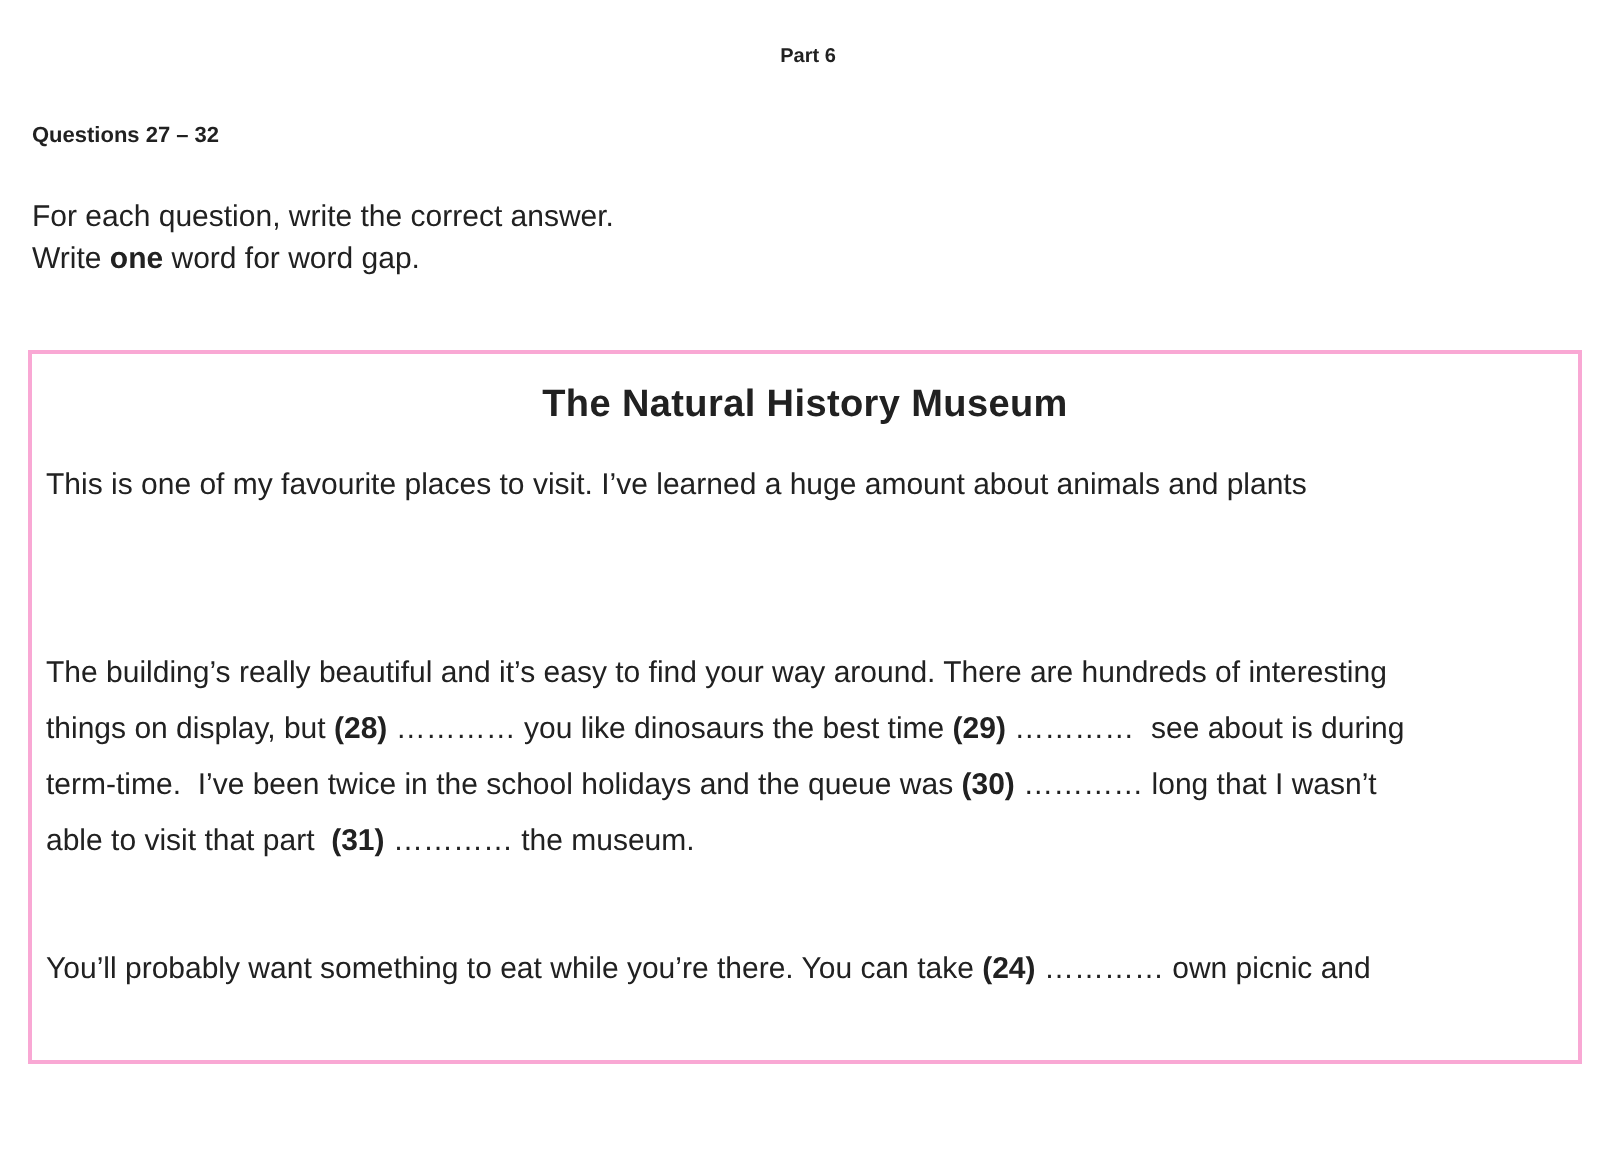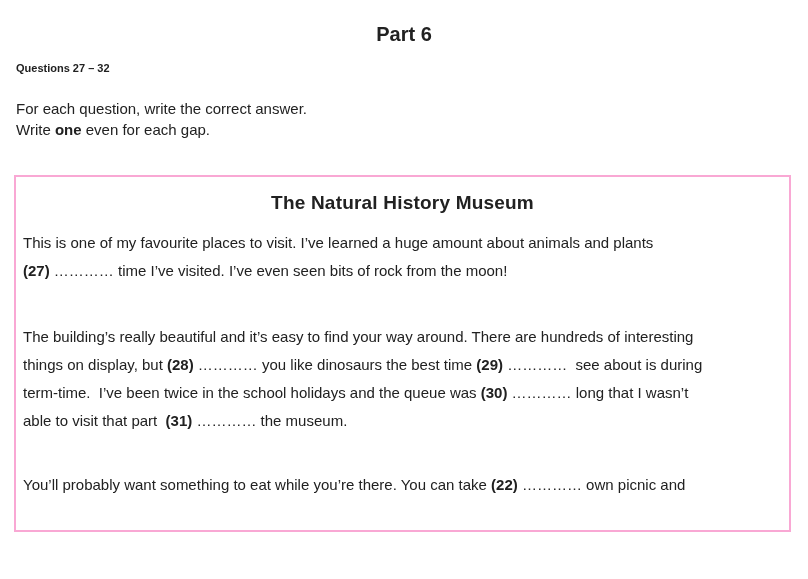--- a/index.html
+++ b/index.html
@@ -7,21 +7,21 @@
     width: 808px; height: 579px;
     position: relative;
     background: #ffffff;
     font-family: "Liberation Sans", "DejaVu Sans", sans-serif;
     color: #212121;
     overflow: hidden;
   }
   .hdr-part {
     position: absolute; top: 23px; left: 0; right: 0;
     text-align: center;
-    font-size: 20px; font-weight: bold;
+    font-size: 10px; font-weight: bold;
   }
   .hdr-questions {
     position: absolute; top: 62px; left: 16px;
     font-size: 11px; font-weight: bold;
   }
   .hdr-instr {
     position: absolute; top: 99px; left: 16px;
     font-size: 15px; line-height: 20.5px;
   }
   .passage-box {
@@ -50,31 +50,30 @@
 </style>
 </head>
 <body>
 
 <div class="hdr-part">Part 6</div>
 
 <div class="hdr-questions">Questions 27 – 32</div>
 
 <div class="hdr-instr">
     <div class="tline"><span>For each question, write the correct answer.</span></div>
-    <div class="tline"><span>Write </span><span class="b">one</span><span> even for each gap.</span></div>
+    <div class="tline"><span>Write </span><span class="b">one</span><span> word for word gap.</span></div>
   </div>
 
 <div class="passage-box">
   <div class="passage-title">The Natural History Museum</div>
   <div class="para p1">
       <div class="tline"><span>This is one of my favourite places to visit. I’ve learned a huge amount about animals and plants</span></div>
-      <div class="tline"><span class="b">(27)</span><span> </span><span>…………</span><span> time I’ve visited. I’ve even seen bits of rock from the moon!</span></div>
     </div>
   <div class="para p2">
       <div class="tline"><span>The building’s really beautiful and it’s easy to find your way around. There are hundreds of interesting</span></div>
       <div class="tline"><span>things on display, but </span><span class="b">(28)</span><span> </span><span>…………</span><span> you like dinosaurs the best time </span><span class="b">(29)</span><span> </span><span>…………</span><span>  see about is during</span></div>
       <div class="tline"><span>term-time.  I’ve been twice in the school holidays and the queue was </span><span class="b">(30)</span><span> </span><span>…………</span><span> long that I wasn’t</span></div>
       <div class="tline"><span>able to visit that part  </span><span class="b">(31)</span><span> </span><span>…………</span><span> the museum.</span></div>
     </div>
   <div class="para p3">
-      <div class="tline"><span>You’ll probably want something to eat while you’re there. You can take </span><span class="b">(22)</span><span> </span><span>…………</span><span> own picnic and</span></div>
+      <div class="tline"><span>You’ll probably want something to eat while you’re there. You can take </span><span class="b">(24)</span><span> </span><span>…………</span><span> own picnic and</span></div>
     </div>
 </div>
 
 </body></html>

